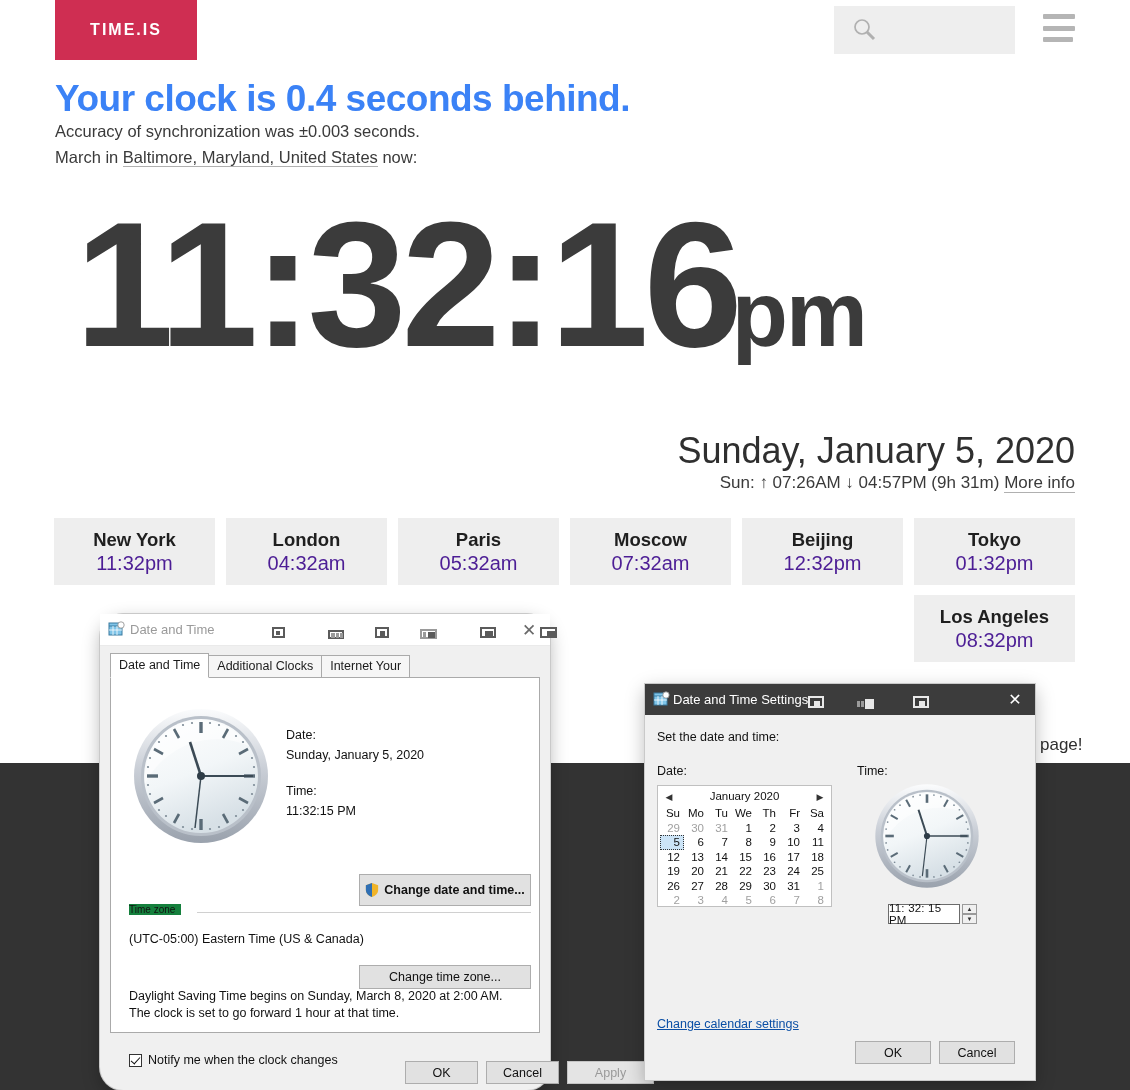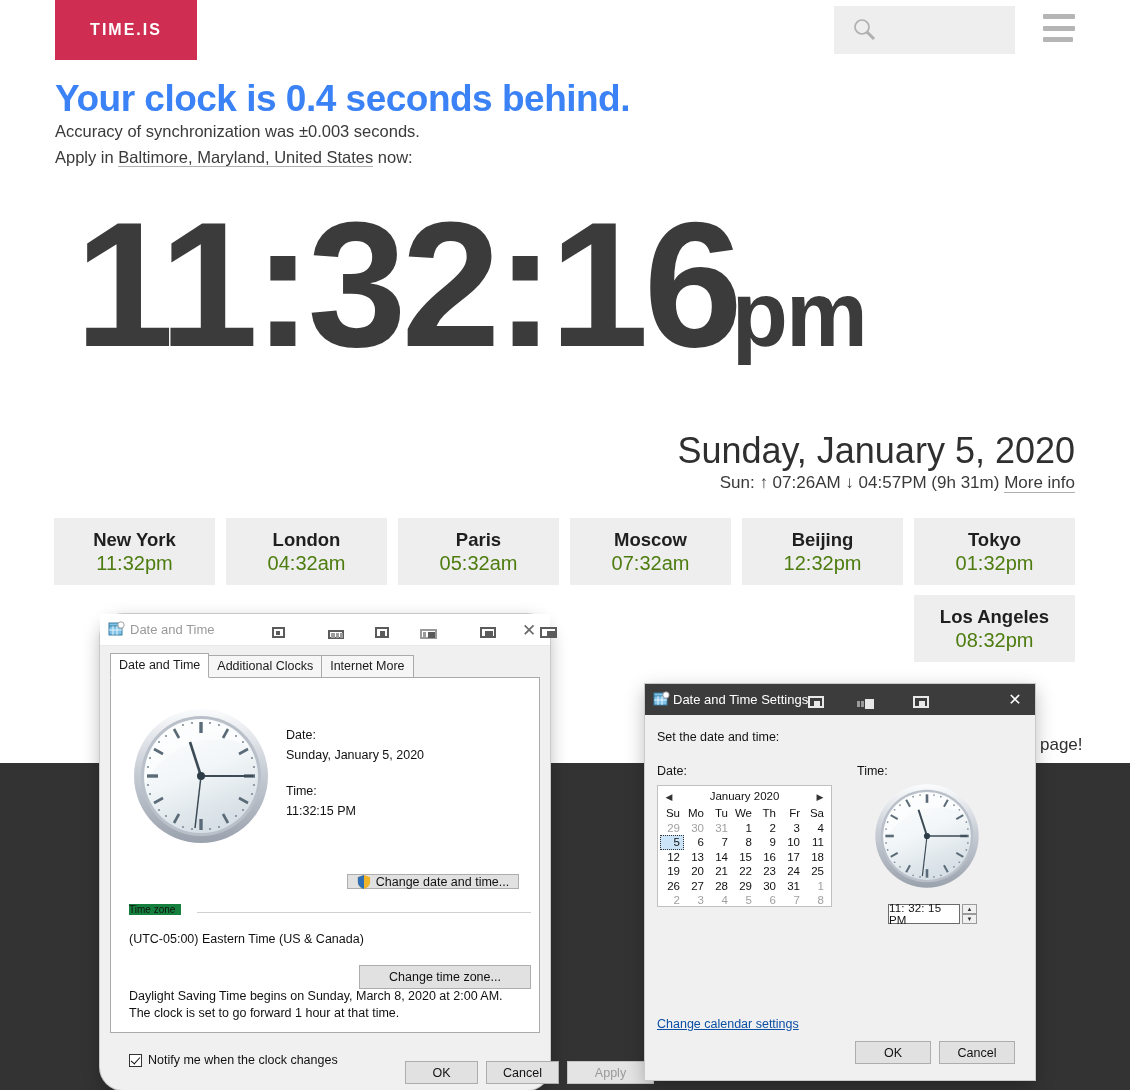--- a/index.html
+++ b/index.html
@@ -124,21 +124,21 @@
     width: 161px; height: 67px;
     display: flex; flex-direction: column;
     align-items: center; justify-content: center;
     gap: 1px;
   }
   .city .cname {
     font-size: 18.5px; font-weight: bold; color: #1f1f1f;
     white-space: nowrap;
   }
   .city .ctime {
-    font-size: 20px; color: #4d7c0f; white-space: nowrap;
+    font-size: 20px; color: #4c1d95; white-space: nowrap;
   }
 
   
   .footer {
     position: absolute; left: 0; top: 763px; width: 1130px; height: 327px;
     background: #333333;
   }
   .page-tail {
     position: absolute; left: 1040px; top: 735px;
     font-size: 17px; color: #2f2f2f; white-space: nowrap;
@@ -217,21 +217,21 @@
 
   .winbtn {
     position: absolute;
     background: #e1e1e1;
     border: 1px solid #adadad;
     font-size: 12.5px; color: #111111;
     display: flex; align-items: center; justify-content: center;
     gap: 5px;
   }
   .winbtn.disabled { color: #9a9a9a; background: #e4e4e4; border-color: #c4c4c4; }
-  #btn-change-datetime { left: 236px; top: 196px; width: 172px; height: 15px; }
+  #btn-change-datetime { left: 248px; top: 196px; width: 172px; height: 32px; font-weight: bold; }
   #btn-change-timezone { left: 248px; top: 287px; width: 172px; height: 24px; }
 
   .shield-icon { width: 14px; height: 14px; }
 
   .group-tz {
     position: absolute; left: 18px; top: 226px; width: 402px; height: 14px;
   }
   .group-tz .gl {
     position: absolute; left: 0; top: 0; font-size: 10px; color: #111111;
     background: #15803d; padding-right: 6px; text-align: center;
@@ -363,21 +363,21 @@
     <div class="hamburger">
       <i></i>
       <i></i>
       <i></i>
     </div>
   </div>
 
   <div class="headline">Your clock is 0.4 seconds behind.</div>
   <div class="accuracy">Accuracy of synchronization was ±0.003 seconds.</div>
   <div class="time-in">
-    <span>Apply in </span><a href="#">Baltimore, Maryland, United States</a><span> now:</span>
+    <span>March in </span><a href="#">Baltimore, Maryland, United States</a><span> now:</span>
   </div>
 
   <div class="bigclock">
     <span class="hms">11:32:16</span><span class="ampm">pm</span>
   </div>
 
   <div class="bigdate">Sunday, January 5, 2020</div>
   <div class="sunline">
     <span>Sun: ↑ 07:26AM ↓ 04:57PM (9h 31m)</span>
     <a href="#">More info</a>
@@ -477,21 +477,21 @@
     </div>
 
     <div class="tabs">
       <div class="tab active">
         <span>Date and Time</span>
       </div>
       <div class="tab">
         <span>Additional Clocks</span>
       </div>
       <div class="tab">
-        <span>Internet More</span>
+        <span>Internet Your</span>
       </div>
     </div>
 
     <div class="tabpanel">
 
       <svg class="analog-clock" viewBox="0 0 140 140">
         <defs>
           <linearGradient id="bez1" x1="0" y1="0" x2="0" y2="1">
             <stop offset="0%" stop-color="#fbfcfd"></stop>
             <stop offset="45%" stop-color="#c9ced6"></stop>

